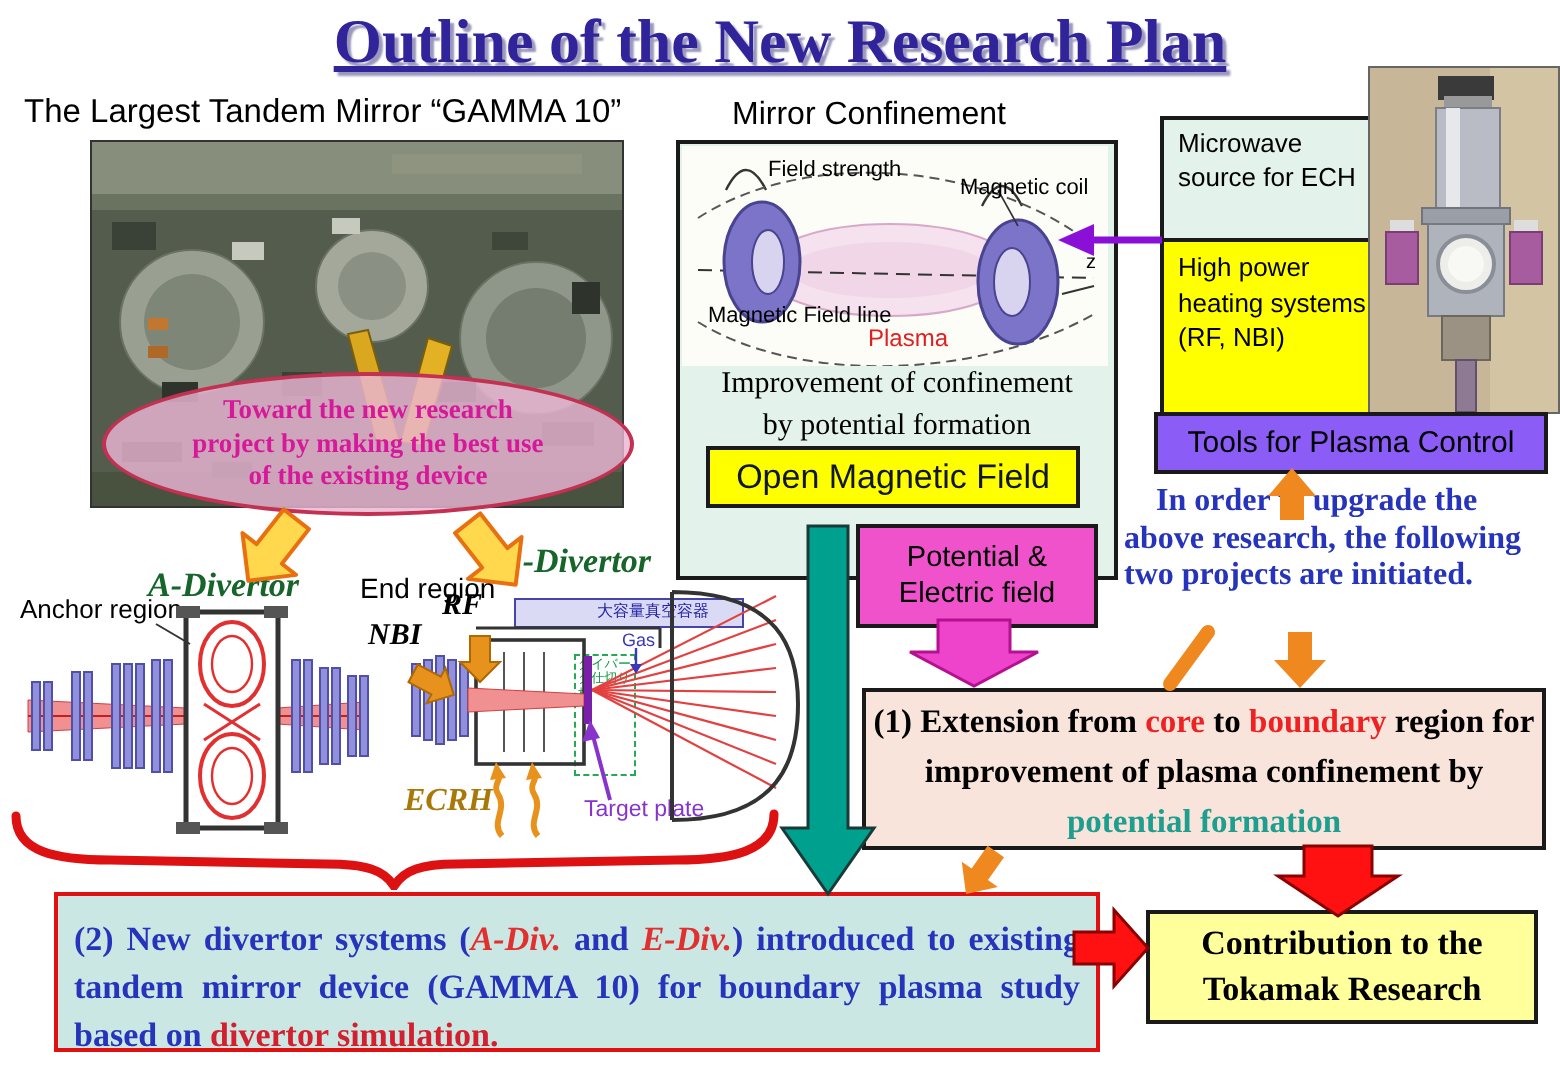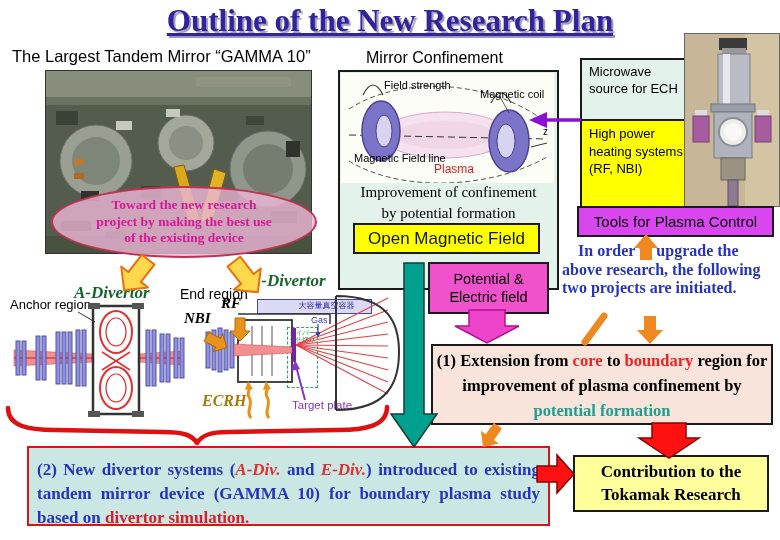--- a/index.html
+++ b/index.html
@@ -31,21 +31,21 @@
     }
   #open-field{position:absolute;left:13px;top:151px;width:183px;height:27px;
     background:#FFFF00;border:2px solid #1A1A1A;display:flex;align-items:center;justify-content:center;
     font-size:17px;color:#0f172a;}
   
   #microwave-box{left:580px;top:58px;width:100px;height:59px;background:#E3F2EA;border:2px solid #1A1A1A;
     font-size:13px;padding:4px 0 0 7px;line-height:1.3;}
   #highpower-box{left:580px;top:119px;width:100px;height:84px;background:#FFFF00;border:2px solid #1A1A1A;
     font-size:13px;padding:4px 0 0 7px;line-height:1.35;}
   #photo-gyrotron{left:684px;top:33px;width:94px;height:172px;border:1px solid #666;}
-  #tools-box{left:577px;top:206px;width:193px;height:27px;background:#d946ef;border:2px solid #1A1A1A;
+  #tools-box{left:577px;top:206px;width:193px;height:27px;background:#8b5cf6;border:2px solid #1A1A1A;
     display:flex;align-items:center;justify-content:center;font-size:15px;}
   #upgrade-note{left:562px;top:242px;width:215px;
     font-family:"Liberation Serif",serif;font-weight:bold;font-size:16px;line-height:1.17;
     color:#2634BB;text-indent:16px;}
   
   #potential-box{left:428px;top:262px;width:117px;height:48px;background:#F052CC;border:2px solid #1A1A1A;
     display:flex;align-items:center;justify-content:center;text-align:center;
     font-size:14.5px;line-height:1.25;z-index:2;}
   
   #a-divertor-label,#e-divertor-label{font-family:"Liberation Serif",serif;font-weight:bold;

